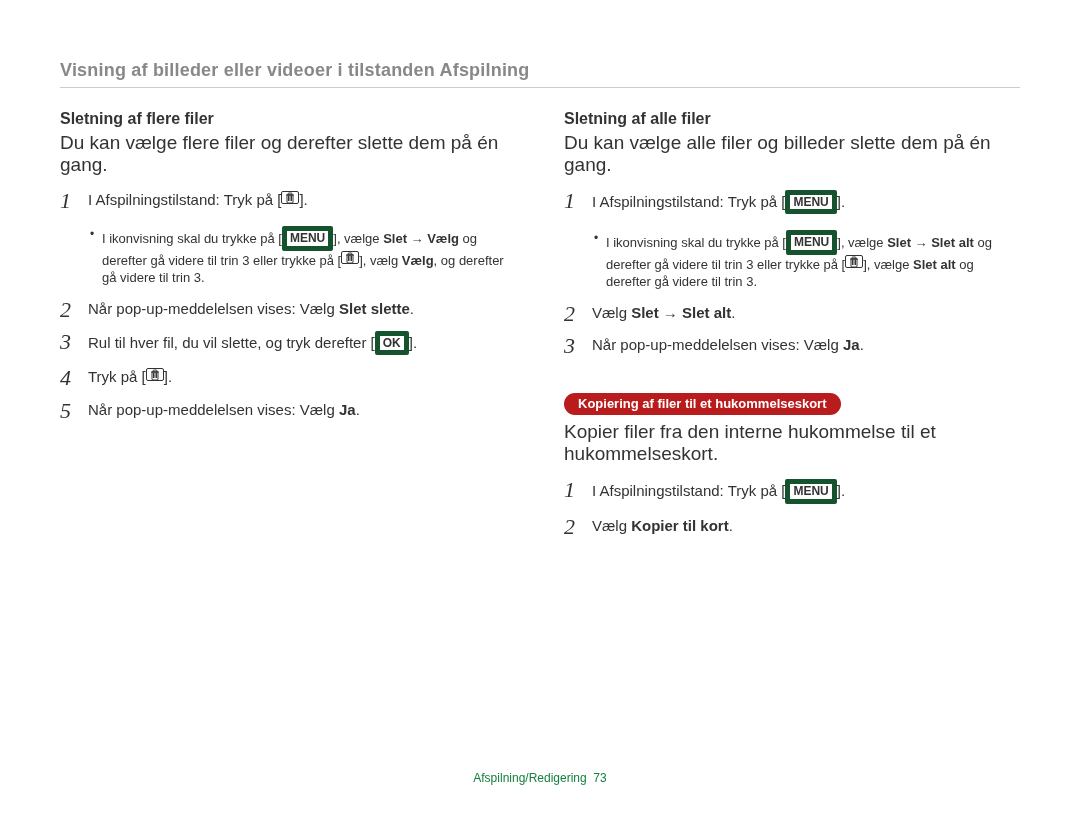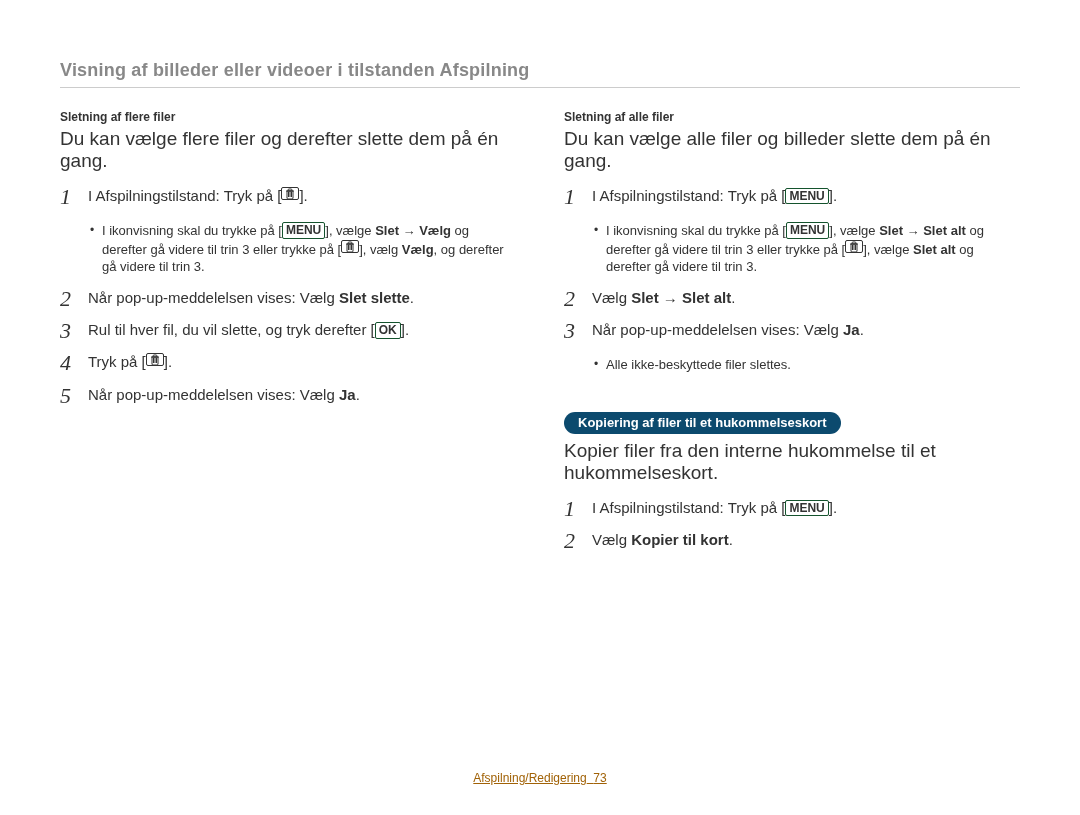--- a/index.html
+++ b/index.html
@@ -29,21 +29,21 @@
   .columns {
     display: flex;
     gap: 48px;
   }
   .col {
     flex: 1;
     min-width: 0;
   }
   .section-heading {
     font-weight: bold;
-    font-size: 12px;
+    font-size: 16px;
     margin-bottom: 4px;
   }
   .section-intro {
     font-size: 19px;
     margin-bottom: 14px;
   }
   ol.steps {
     list-style: none;
     counter-reset: step;
   }
@@ -76,42 +76,41 @@
   }
   .sub li::before {
     content: "•";
     position: absolute;
     left: 2px;
     top: 0;
     font-size: 12px;
   }
   .pill {
     display: inline-block;
-    background: #0c4a6e;
+    background: #b91c1c;
     color: #fff;
     border-radius: 999px;
     padding: 3px 14px 4px 14px;
     font-size: 13px;
     font-weight: bold;
     margin-top: 26px;
     margin-bottom: 6px;
   }
   .footer {
     position: absolute;
     bottom: 30px;
     left: 0;
     right: 0;
     text-align: center;
     font-size: 12px;
-    color: #a16207;
-    text-decoration: underline;
+    color: #15803d;
   }
   .btn {
     display: inline-block;
-    border: 1px solid #14532d;
+    border: 5px solid #14532d;
     border-radius: 2px;
     font-weight: bold;
     font-size: 12px;
     padding: 0 3px;
     line-height: 1.2;
     vertical-align: 1px;
     font-family: Arial, sans-serif;
   }
   .trash {
     display: inline-block;
@@ -193,23 +192,20 @@
       </li>
 
       <li>
         <span class="num">2</span>
         <span>Vælg </span><b>Slet</b><span> → </span><b>Slet alt</b><span>.</span>
       </li>
 
       <li>
         <span class="num">3</span>
         <span>Når pop-up-meddelelsen vises: Vælg </span><b>Ja</b><span>.</span>
-        <ul class="sub">
-          <li>Alle ikke-beskyttede filer slettes.</li>
-        </ul>
       </li>
     </ol>
 
     <div class="pill">Kopiering af filer til et hukommelseskort</div>
     <div class="section-intro">Kopier filer fra den interne hukommelse til et hukommelseskort.</div>
 
     <ol class="steps">
       <li>
         <span class="num">1</span>
         <span>I Afspilningstilstand: Tryk på [</span><span class="btn">MENU</span><span>].</span>

